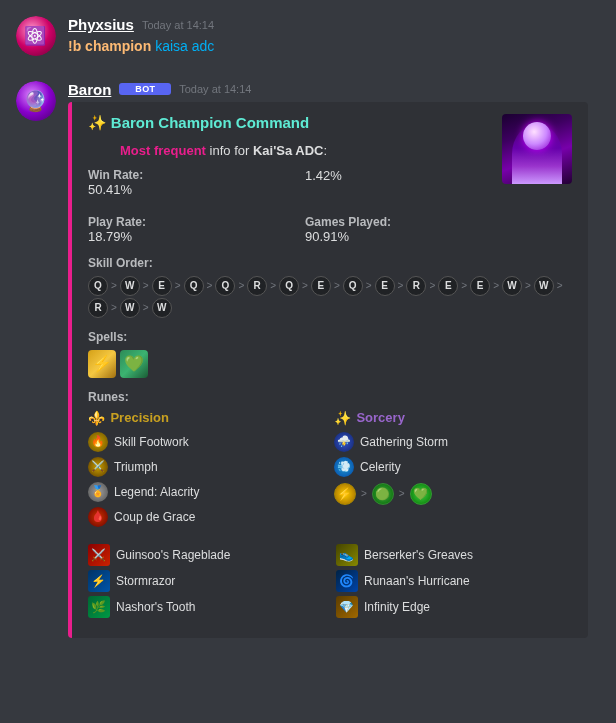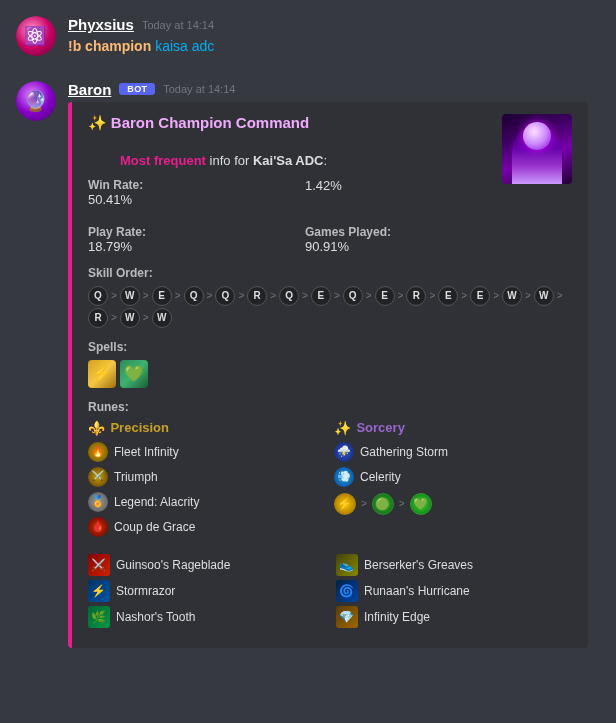--- a/index.html
+++ b/index.html
@@ -45,21 +45,21 @@
       font-size: 15px;
       color: #ffffff;
       text-decoration: underline;
     }
 
     .bot-badge {
       background: #5865f2;
       color: #ffffff;
       font-size: 9px;
       font-weight: 700;
-      padding: 1px 8px;
+      padding: 1px 16px;
       border-radius: 3px;
       letter-spacing: 0.3px;
     }
 
     .timestamp {
       color: #72767d;
       font-size: 11px;
     }
 
     .message-text {
@@ -98,22 +98,22 @@
       align-items: flex-start;
     }
 
     .embed-content {
       flex: 1;
     }
 
     .embed-title {
       font-size: 15px;
       font-weight: 600;
-      color: #f0abfc;
-      margin-bottom: 21px;
+      color: #5eead4;
+      margin-bottom: 11px;
     }
 
     .embed-description {
       font-size: 13px;
       margin-bottom: 10px;
       padding-left: 32px;
     }
 
     .highlight-text {
       color: #e91e8c;
@@ -491,21 +491,21 @@
         <div class="section-label">Runes:</div>
         <div class="runes-columns">
 
           <div class="rune-column">
             <div class="rune-column-header">
               <span class="rune-tree-icon precision-color">⚜️</span>
               <span class="precision-color">Precision</span>
             </div>
             <div class="rune-item">
               <div class="rune-icon rune-fleet">🔥</div>
-              <span>Fleet Infinity</span>
+              <span>Skill Footwork</span>
             </div>
             <div class="rune-item">
               <div class="rune-icon rune-triumph">⚔️</div>
               <span>Triumph</span>
             </div>
             <div class="rune-item">
               <div class="rune-icon rune-legend">🏅</div>
               <span>Legend: Alacrity</span>
             </div>
             <div class="rune-item">

